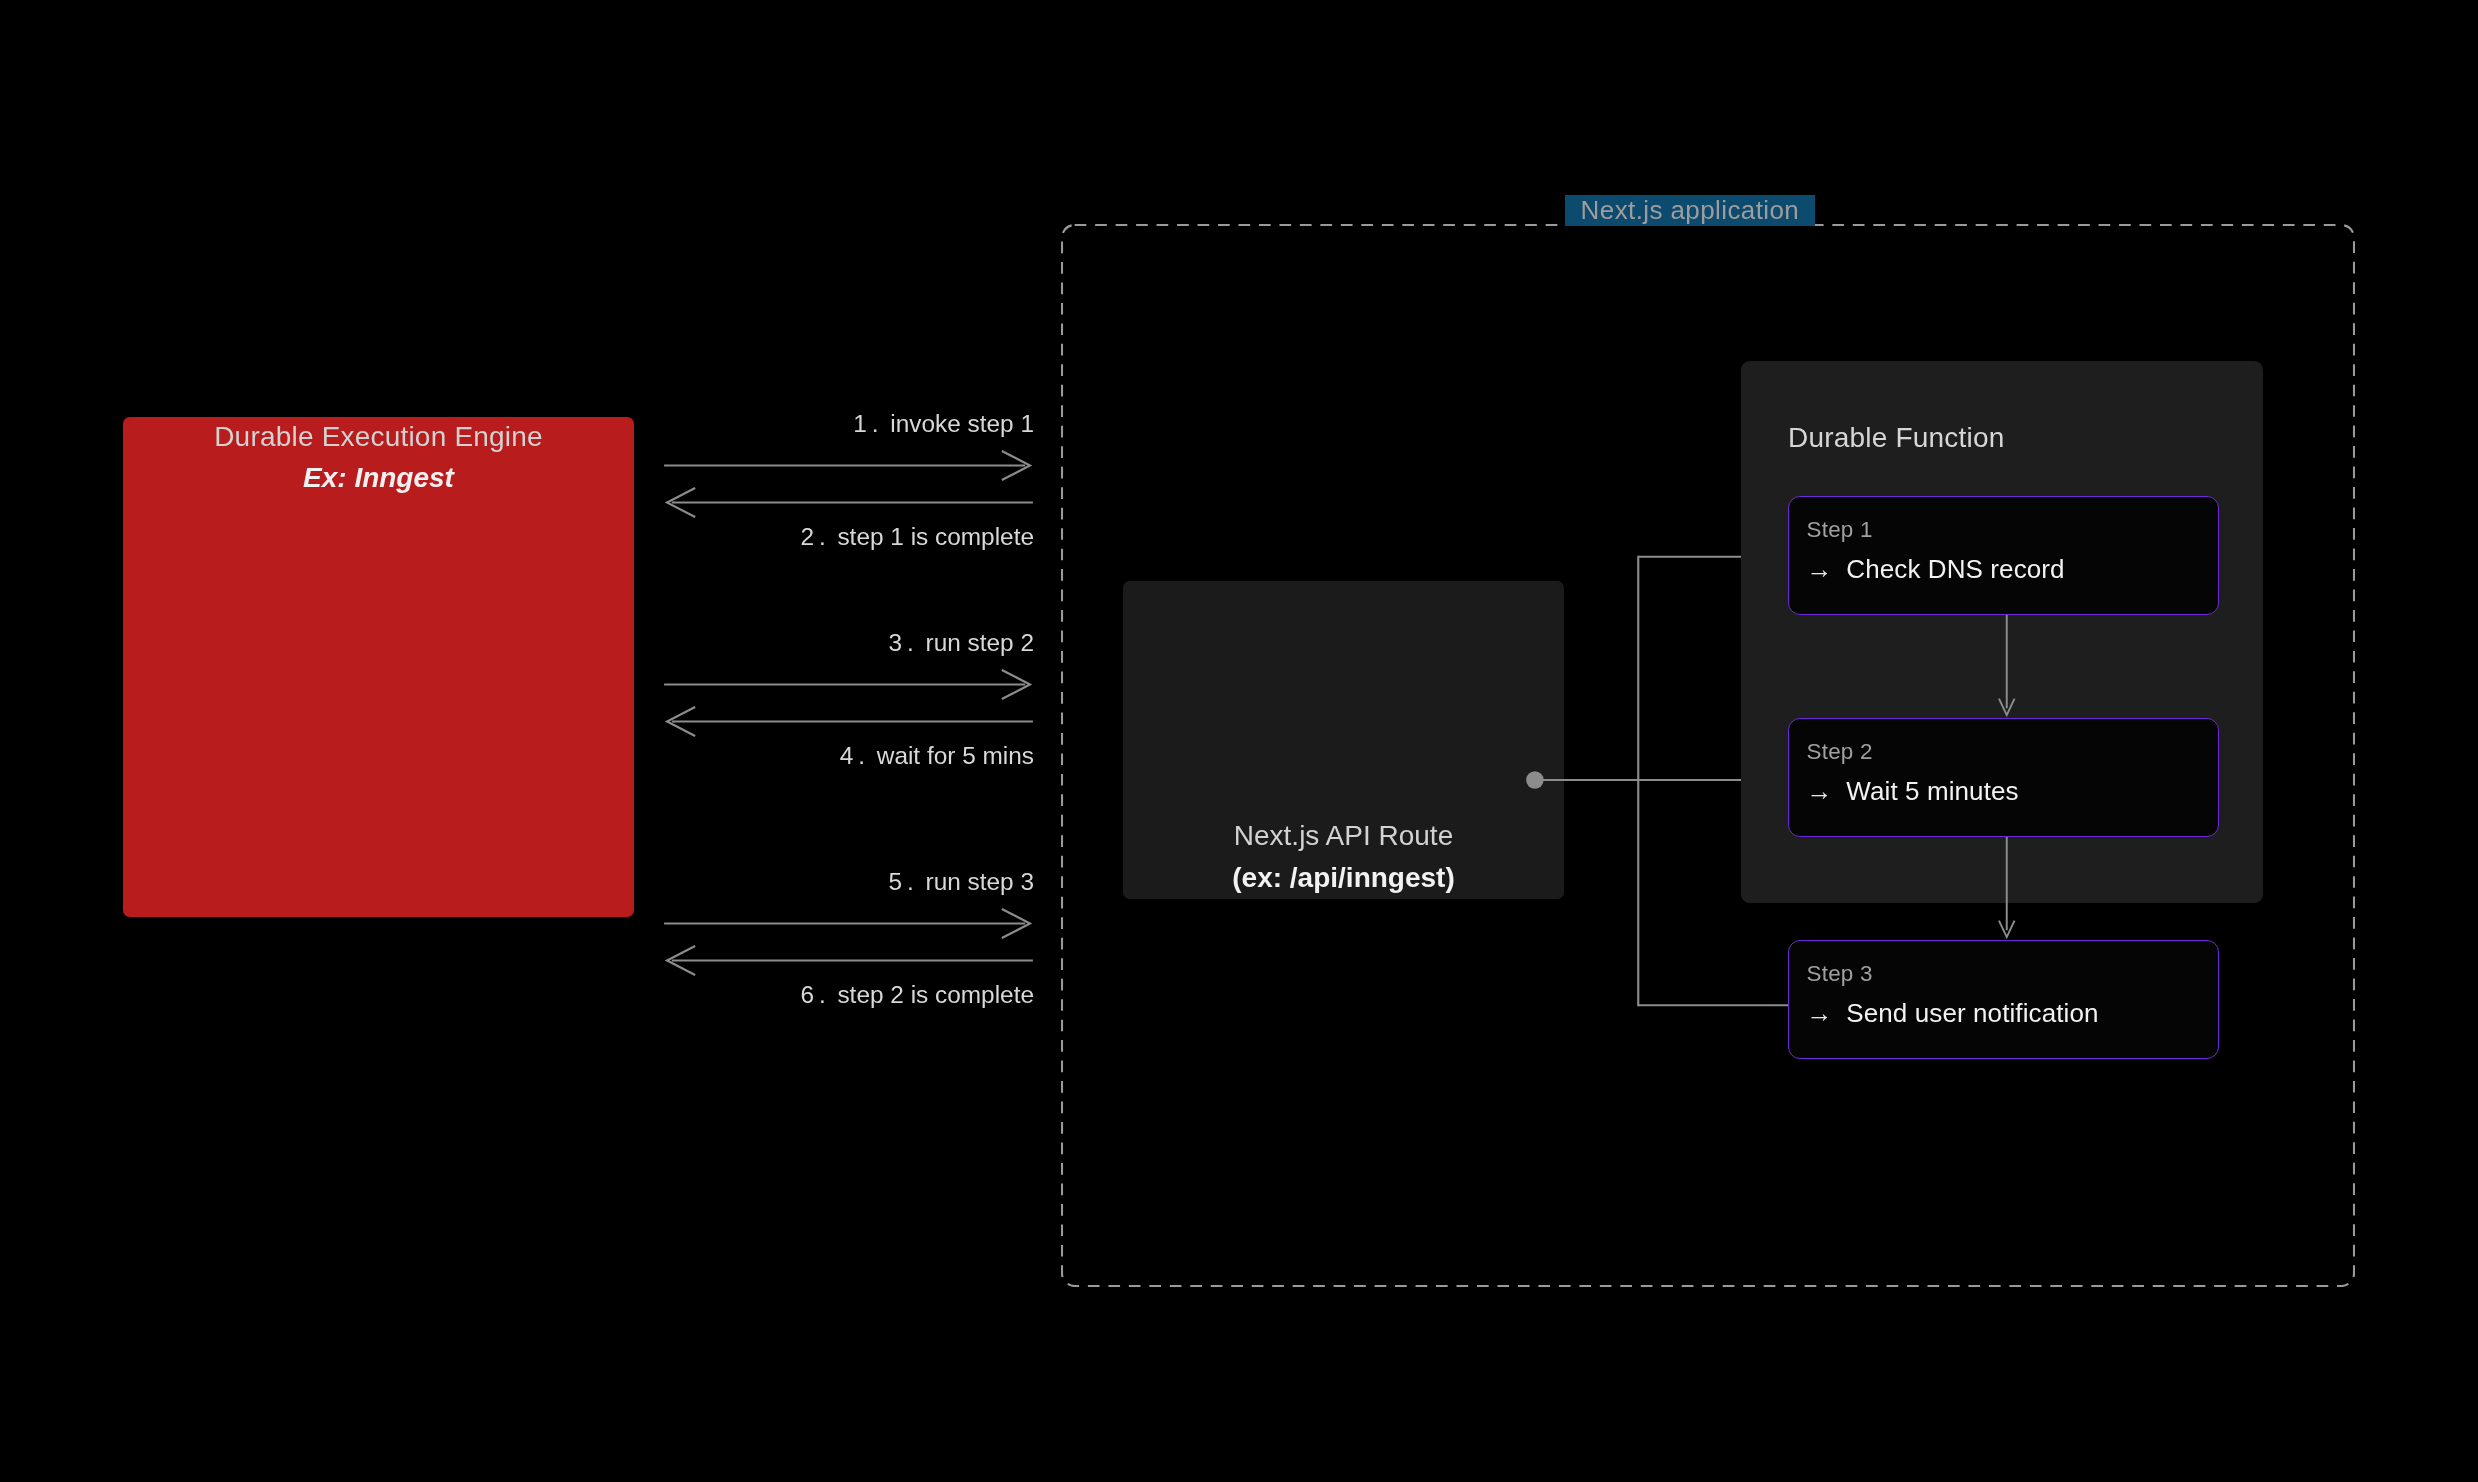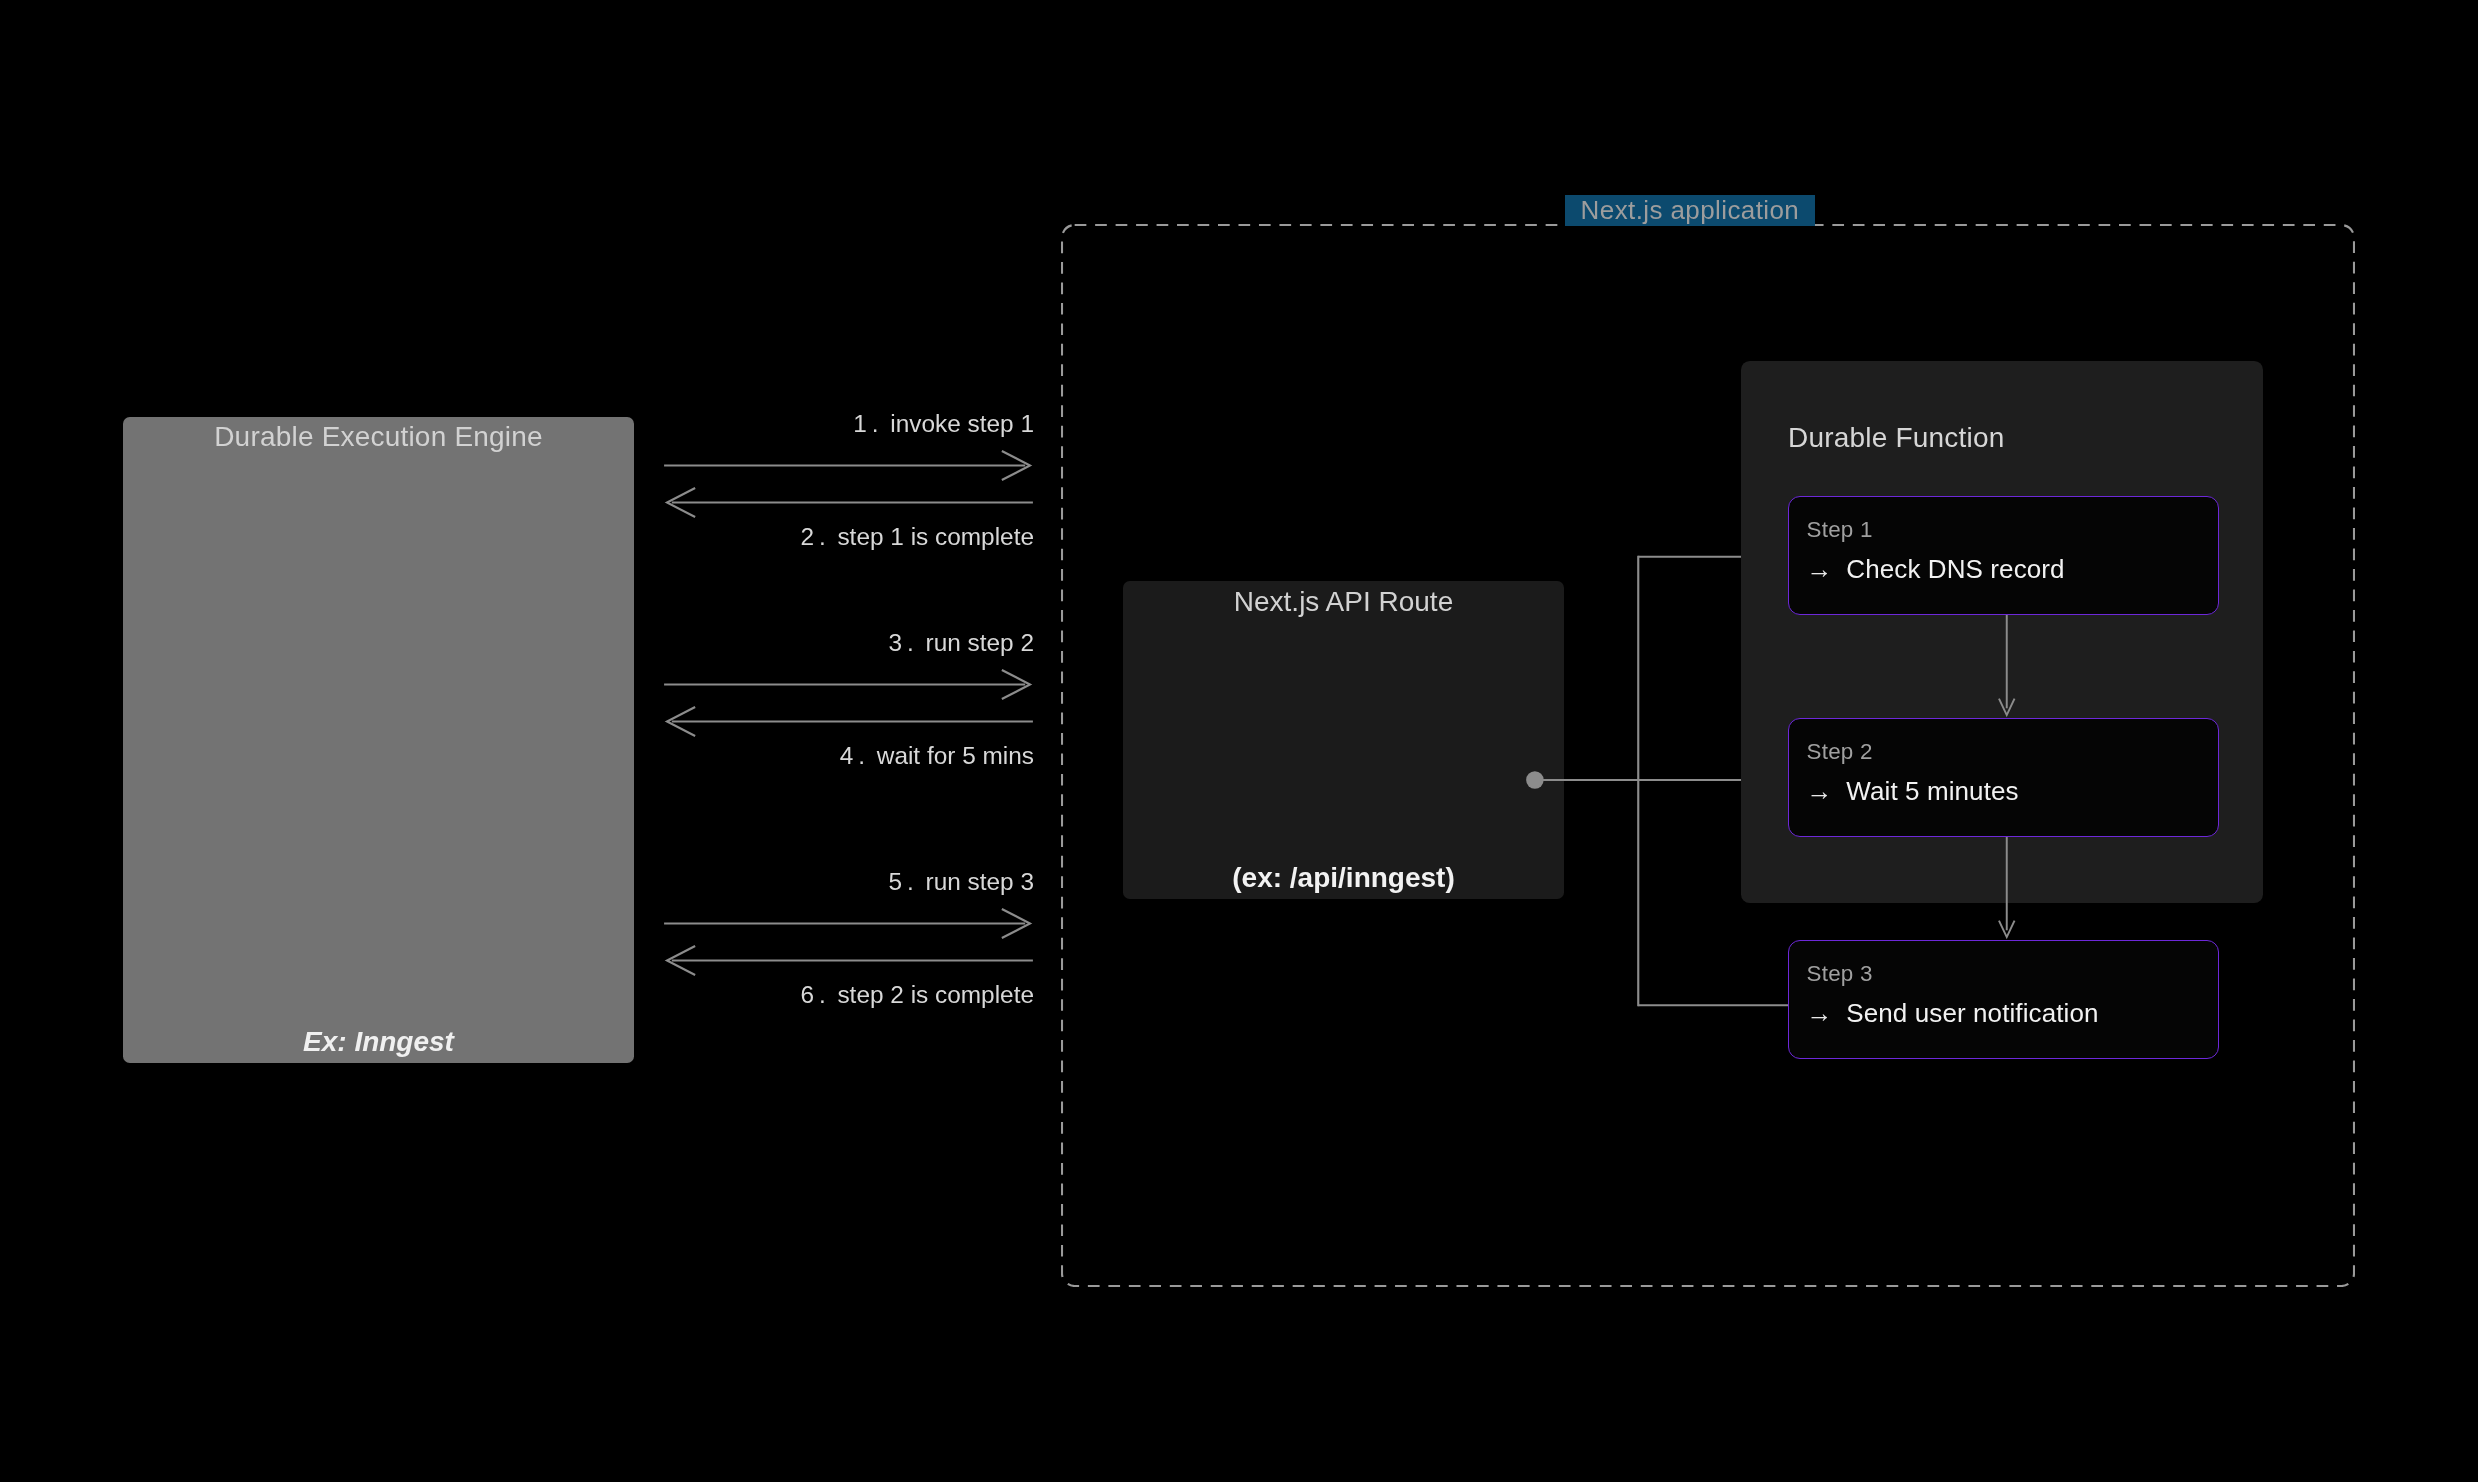--- a/index.html
+++ b/index.html
@@ -21,27 +21,27 @@
     position: absolute;
     inset: 0;
   }
 
   
   .engine-box {
     position: absolute;
     left: 123px;
     top: 417px;
     width: 511px;
-    height: 646px;
-    background: #737373;
+    height: 500px;
+    background: #b91c1c;
     border-radius: 6.8px;
     display: flex;
     flex-direction: column;
     align-items: center;
-    justify-content: space-between;
+    justify-content: flex-start;
   }
   .engine-title {
     font-size: 28px;
     color: #d2d2d2;
     letter-spacing: 0.2px;
     line-height: 1.45;
   }
   .engine-sub {
     font-size: 28px;
     color: #f0f0f0;
@@ -94,21 +94,21 @@
     position: absolute;
     left: 1123px;
     top: 581px;
     width: 441px;
     height: 318px;
     background: #1b1b1b;
     border-radius: 6.8px;
     display: flex;
     flex-direction: column;
     align-items: center;
-    justify-content: space-between;
+    justify-content: flex-end;
   }
   .api-title {
     font-size: 28px;
     color: #d2d2d2;
     line-height: 1.5;
   }
   .api-sub {
     font-size: 28px;
     color: #f2f2f2;
     line-height: 1.5;

